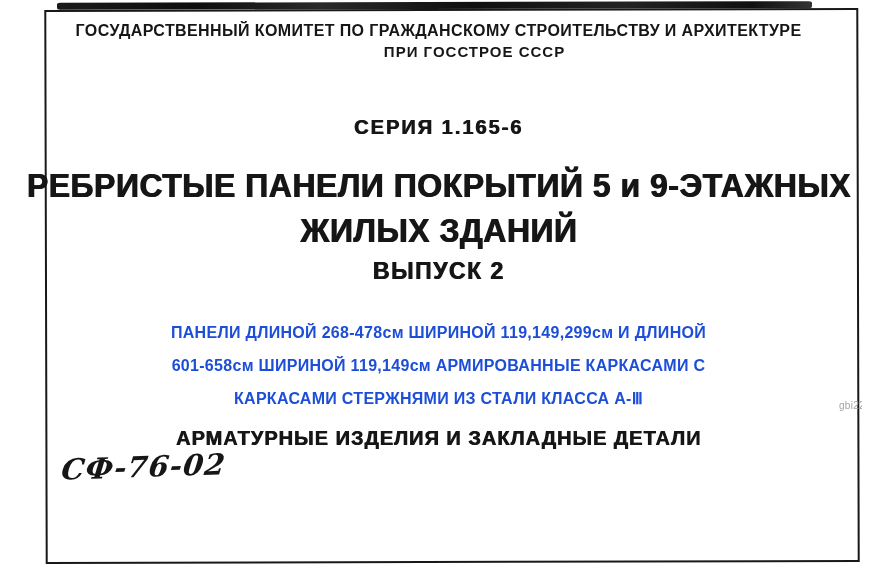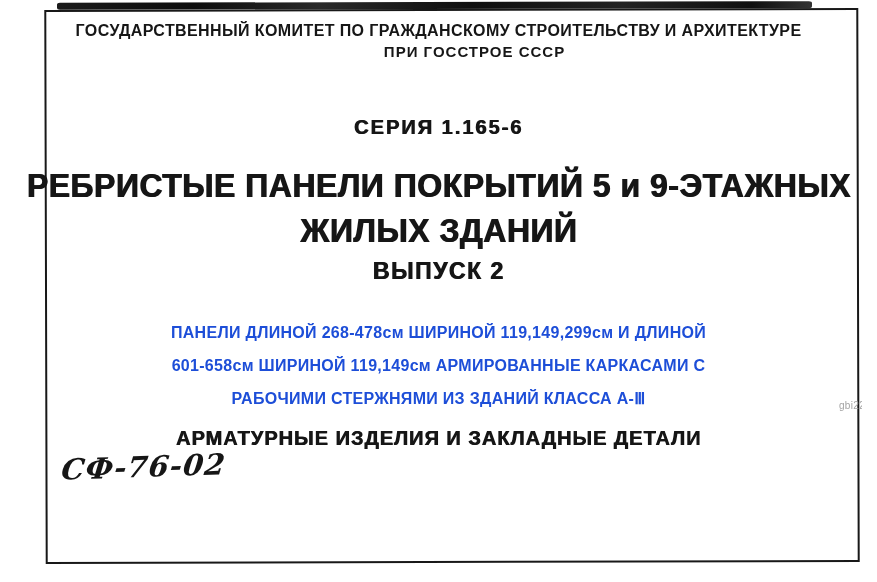--- a/index.html
+++ b/index.html
@@ -147,21 +147,21 @@
   <div class="txt main-title">
     <div>РЕБРИСТЫЕ ПАНЕЛИ ПОКРЫТИЙ 5 и 9-ЭТАЖНЫХ</div>
     <div>ЖИЛЫХ ЗДАНИЙ</div>
   </div>
 
   <div class="txt issue">ВЫПУСК 2</div>
 
   <div class="txt description">
     <div>ПАНЕЛИ ДЛИНОЙ 268-478см  ШИРИНОЙ 119,149,299см  И ДЛИНОЙ</div>
     <div>601-658см  ШИРИНОЙ 119,149см  АРМИРОВАННЫЕ  КАРКАСАМИ С</div>
-    <div>РАБОЧИМИ СТЕРЖНЯМИ  ИЗ ЗДАНИЙ КЛАССА  А-Ⅲ</div>
+    <div>КАРКАСАМИ СТЕРЖНЯМИ  ИЗ СТАЛИ КЛАССА  А-Ⅲ</div>
   </div>
 
   <div class="txt section-title">АРМАТУРНЫЕ ИЗДЕЛИЯ И ЗАКЛАДНЫЕ ДЕТАЛИ</div>
 
   <div class="handwritten">СФ-76-02</div>
 
   <div class="watermark">gbi22.ru</div>
 
 </div>
 

